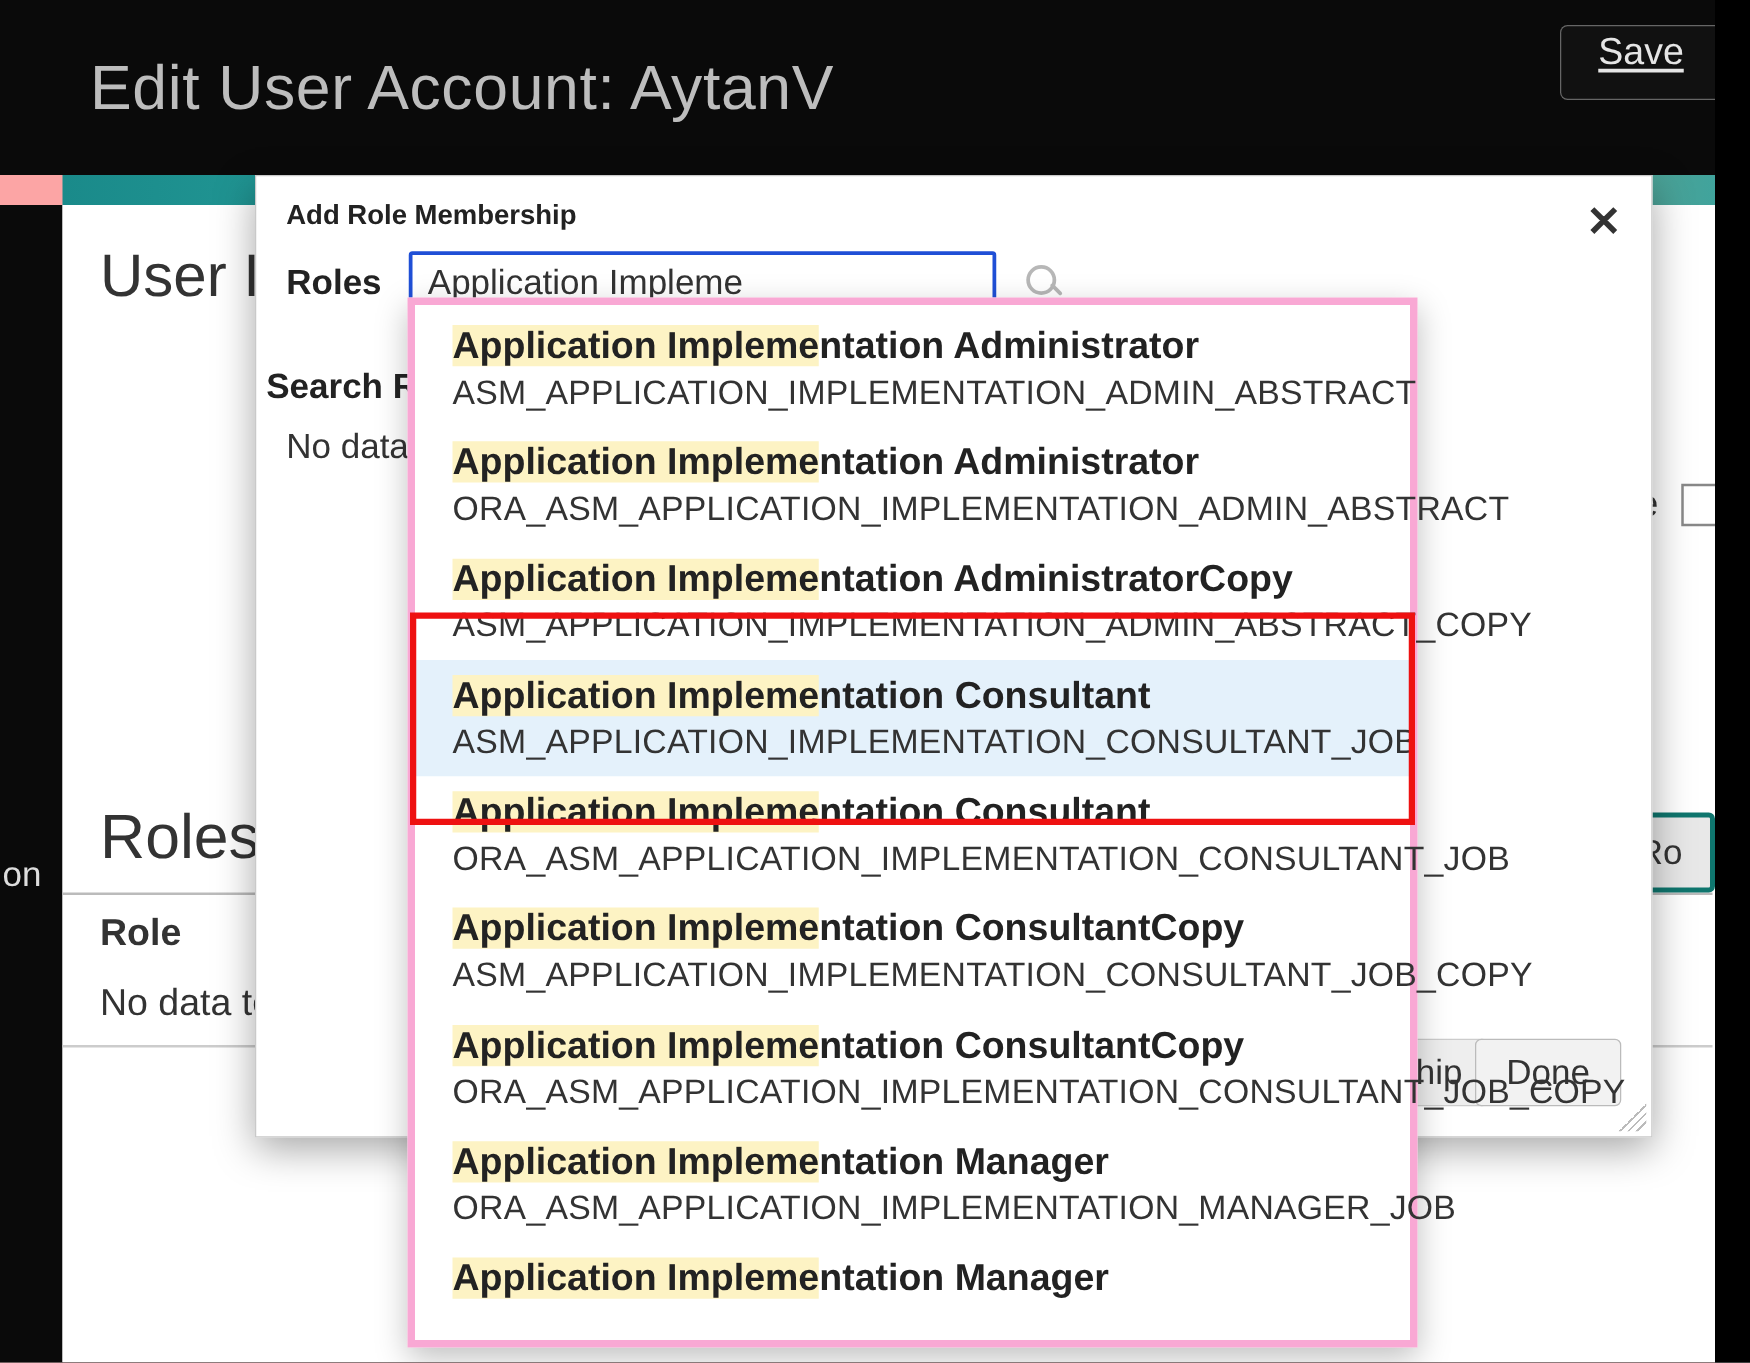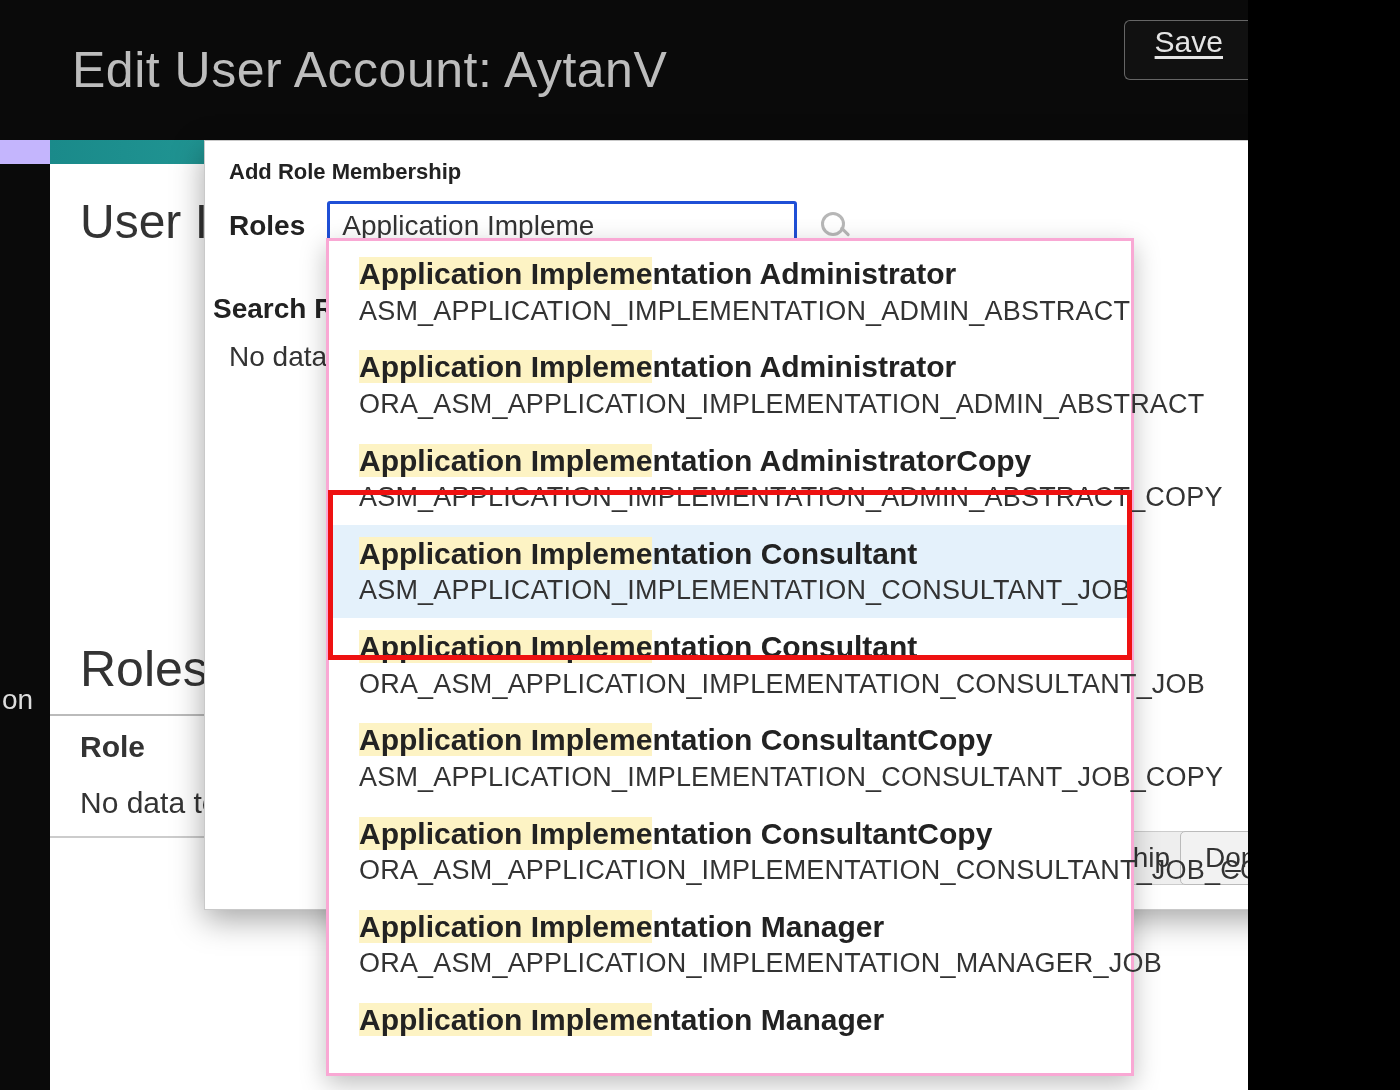--- a/index.html
+++ b/index.html
@@ -1,17 +1,17 @@
 <!DOCTYPE html>
 <html><head>
 <meta charset="utf-8">
 <style>
   * { box-sizing: border-box; margin: 0; padding: 0; }
   html, body { width: 1400px; height: 1090px; font-family: "Helvetica Neue", Arial, sans-serif; overflow: hidden; background:#000; }
-  .viewport { position: relative; width:1248px; height:1090px; background:#c4b5fd; overflow:hidden; }
+  .viewport { position: relative; width:1372px; height:1090px; background:#fca5a5; overflow:hidden; }
 
   
   .top-header {
     position:absolute; left:0; top:0; width:1400px; height:140px;
     background:#0a0a0a; color:#bfbfbf;
     display:flex; align-items:center; padding-left:72px;
   }
   .top-header h1 { font-size:50px; font-weight:400; color:#bdbdbd; letter-spacing:0.5px; }
   .save-btn-outer {
     position:absolute; right:0; top:20px; height:60px; padding:0 25px 16px 30px;
@@ -100,21 +100,21 @@
   }
   .done-btn .ul { text-decoration:underline; text-underline-offset:3px; }
   .ship-btn {
     position:absolute; right:130px; bottom:24px; background:#eee; border:1px solid #ccc; border-radius:5px;
     padding:10px 20px; font-size:28px; color:#333;
   }
 
   
   .dropdown {
     position:absolute; left:326px; top:238px; width:808px; max-height:840px;
-    background:#fff; border:3px solid #f9a8d4; box-shadow:0 8px 24px rgba(0,0,0,.25);
+    background:#fff; border:6px solid #f9a8d4; box-shadow:0 8px 24px rgba(0,0,0,.25);
     z-index:50;
   }
   .dd-inner { padding:4px 0; }
   .dd-item { padding:10px 30px 10px 30px; line-height:1.25; cursor:pointer; }
   .dd-item.selected { background:#e4f1fb; }
   .dd-item .title { font-size:30px; color:#222; }
   .dd-item .title .hl { background:#fdf3c4; font-weight:700; }
   .dd-item .title .rest { font-weight:400; }
   .dd-item .title.bold .rest { font-weight:700; }
   .dd-item .code { font-size:27px; color:#333; margin-top:2px; letter-spacing:.2px; }

